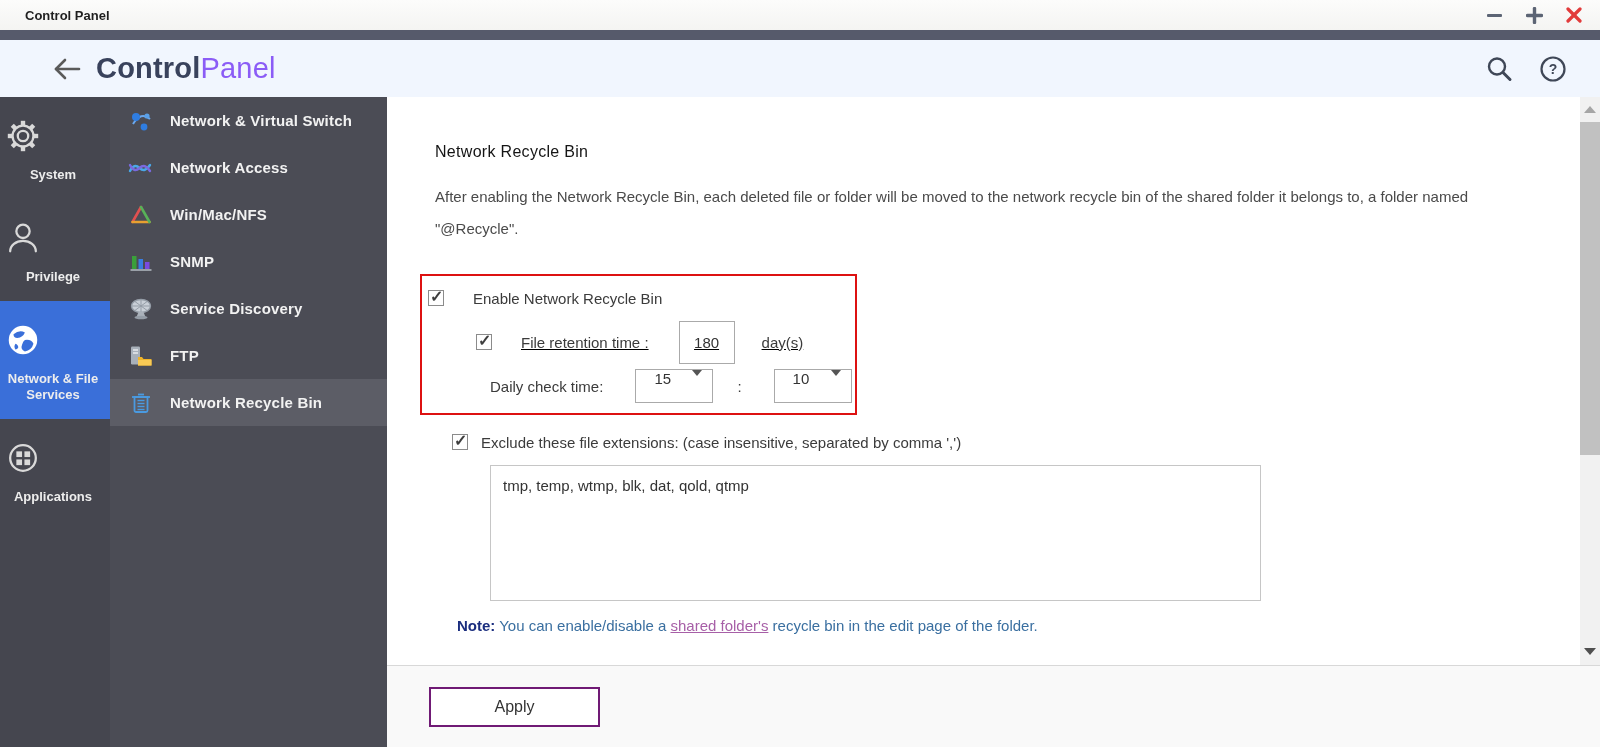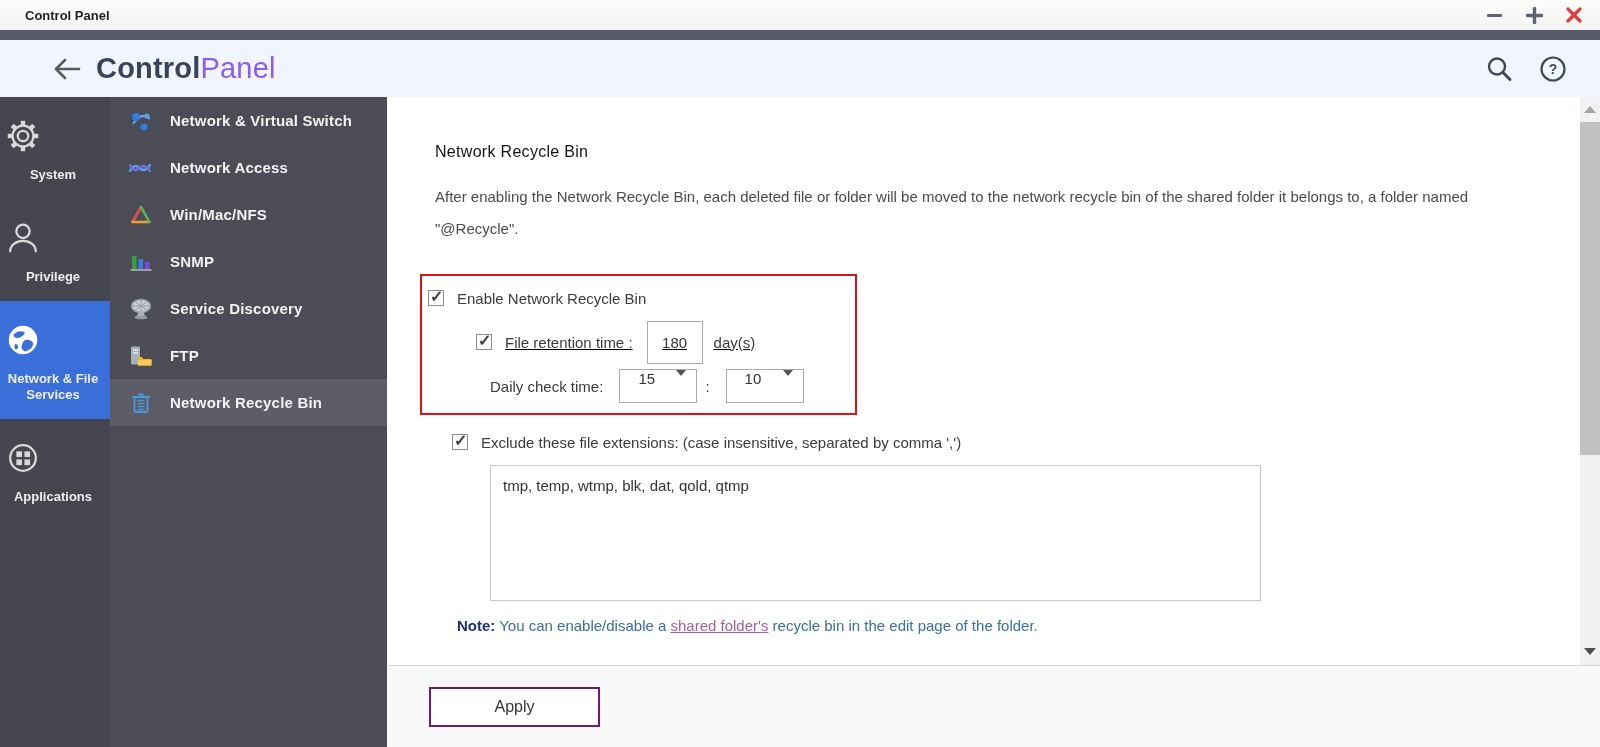--- a/index.html
+++ b/index.html
@@ -42,21 +42,21 @@
   .s2-label { font-size:15px; font-weight:700; color:#f2f2f2; letter-spacing:.2px; }
 
   
   .main-col { flex:1; display:flex; flex-direction:column; min-width:0; }
   .main-row { flex:1; display:flex; min-height:0; }
   .content { flex:1; background:#fff; padding:0 0 0 33px; overflow:hidden; }
   .page-heading { margin:46px 0 0 15px; font-size:16px; color:#151515; letter-spacing:.3px; }
   .page-desc { margin:20px 0 0 15px; max-width:1048px; font-size:15px; color:#4a4a4a; line-height:32px; }
 
   .redbox { margin-top:29px; width:437px; border:2px solid #dd1111; padding:7px 0 12px 6px; }
-  .form-row { display:flex; align-items:center; height:30px; }
+  .form-row { display:flex; align-items:center; height:30px;gap:16px; }
   .form-row + .form-row { margin-top:14px; }
   .row-retention { margin-left:48px;text-decoration:underline; }
   .row-dailycheck { margin-left:62px; }
   .row-exclude { margin-left:32px; margin-top:12px; height:30px; display:flex; align-items:center; }
 
   .checkbox { width:16px; height:16px; border:1px solid #8b8b8b; background:#fefefe; position:relative; flex-shrink:0; cursor:pointer; }
   .checkbox::after { content:"✓"; position:absolute; left:1px; top:-4px; font-size:16px; font-weight:700; color:#3d3d3d; }
   .cb-label { margin-left:13px; font-size:15px; color:#3b3b3b; }
 
   .num-input { width:56px; height:43px; margin-left:14px; border:1px solid #aaa; font-size:15px; color:#333; text-align:center; font-family:"Liberation Sans",sans-serif; background:#fff; }

